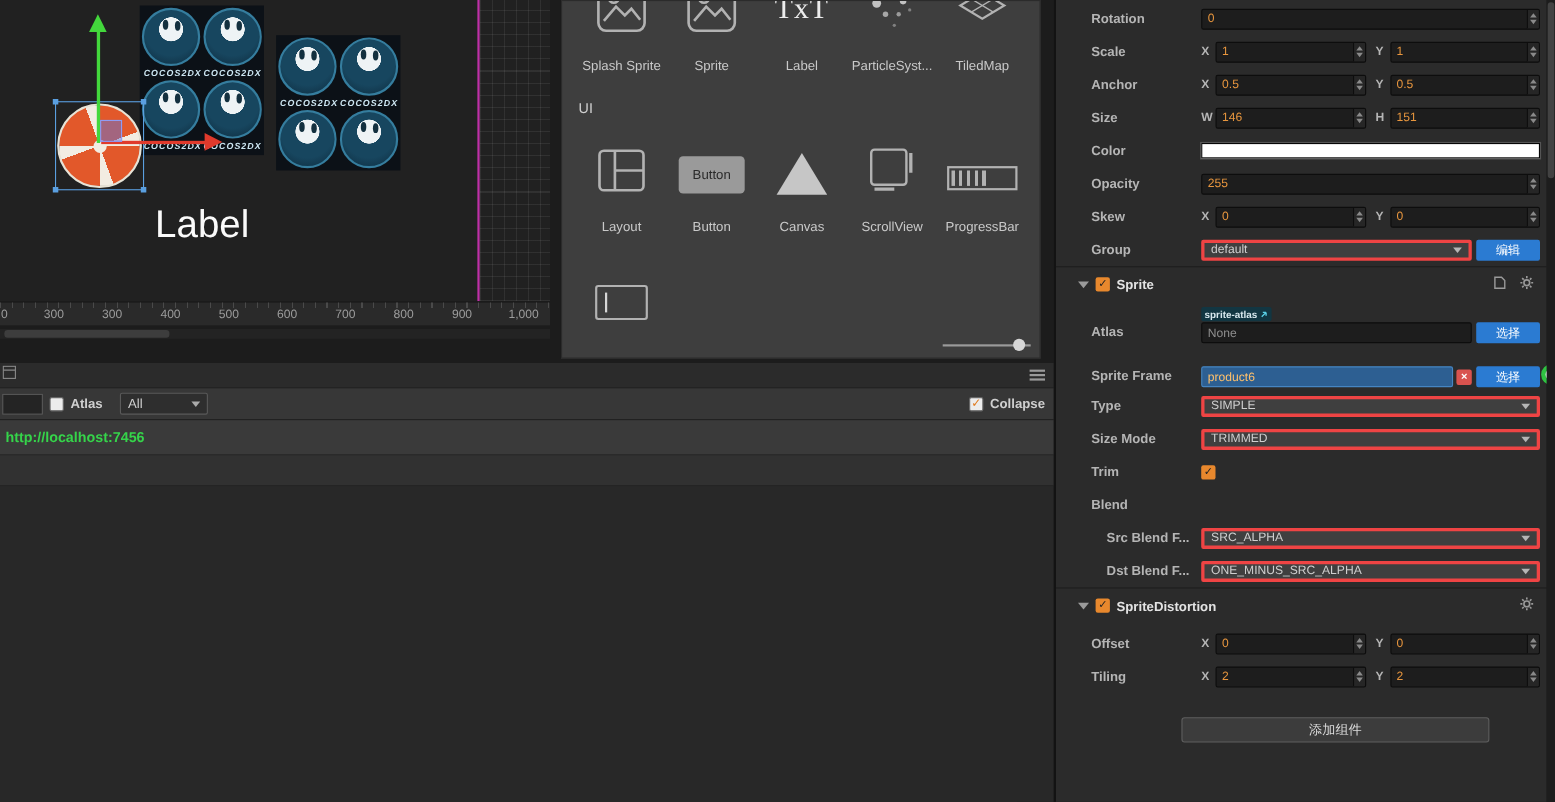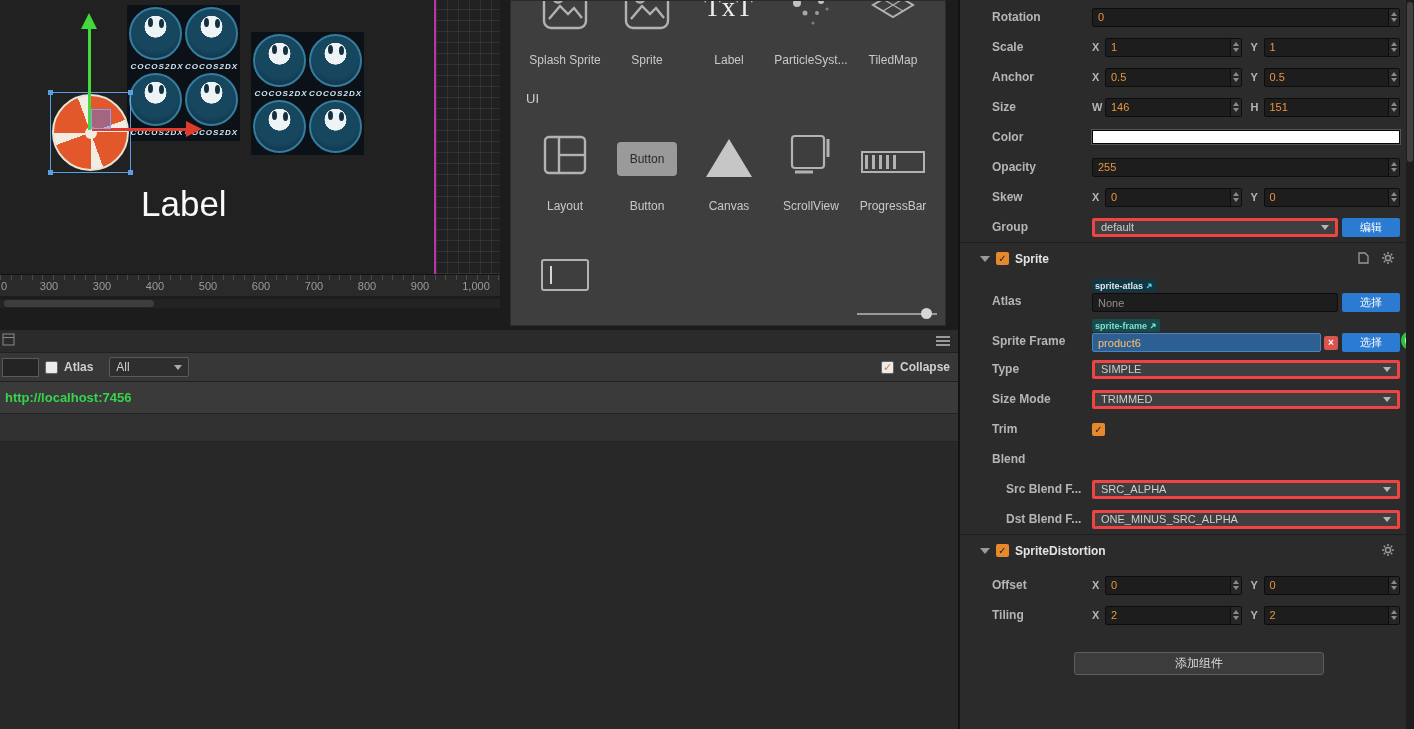--- a/index.html
+++ b/index.html
@@ -139,21 +139,21 @@
   .asset-tag { display:inline-flex; align-items:center; gap:2px; padding:0 3px; height:13px; background:#123642;
     border-radius:2px; font-size:9px; font-weight:bold; color:#d8e8ee; }
   .asset-tag.frame { background:#174b4e; color:#7fe3c8; }
   .input-line { display:flex; align-items:center; }
   .asset-input { flex:1; height:19px; background:#1d1d1d; border:1px solid #0d0d0d; border-radius:2px;
     display:flex; align-items:center; padding:0 5px; font-size:11px; color:#8f8f8f; }
   .asset-input.selected { background:#2d5f92; border:1px solid #4585c2; color:#ffc06b; }
   .x-btn { width:14px; height:14px; min-width:14px; margin-left:3px; background:#d9534f; border-radius:2px;
     color:#fff; font-size:10px; font-weight:bold; display:flex; align-items:center; justify-content:center; line-height:1; }
   .offset-row { margin-top:4px; }
-  .add-comp-btn { width:250px; height:23px; margin:22px 0 0 114px; background:#3c3c3c; border:1px solid #5e5e5e;
+  .add-comp-btn { width:280px; height:23px; margin:22px 0 0 114px; background:#3c3c3c; border:1px solid #5e5e5e;
     border-radius:3px; color:#dcdcdc; font-size:12px; display:flex; align-items:center; justify-content:center; }
 
   .green-dot { position:absolute; left:1401px; top:331px; width:19px; height:19px; border-radius:50%;
     background:#eafff0; border:4px solid #2fc341; z-index:4; }
   .v-scrollbar { position:absolute; left:1406px; top:0; width:8px; height:729px; background:#1d1d1d; z-index:5; }
   .v-scrollbar .thumb { position:absolute; left:1px; top:2px; width:6px; height:160px; background:#424242; border-radius:3px; }
 </style>
 </head>
 <body>
 
@@ -526,28 +526,20 @@
               <span>None</span>
             </div>
           <div class="btn-blue">选择</div>
         </div>
       </div>
     </div>
 
     <div class="tag-row">
       <span class="prop-label">Sprite Frame</span>
       <div class="tag-col">
-        <div class="tag-line">
-          <span class="asset-tag frame">
-            <span>sprite-frame</span>
-            <svg width="8" height="8" viewBox="0 0 8 8">
-                <path d="M2 6L6 2M6 2H3M6 2V5" stroke="#7fe3c8" stroke-width="1.2" fill="none"></path>
-              </svg>
-          </span>
-        </div>
         <div class="input-line">
           <div class="asset-input selected">
               <span>product6</span>
             </div>
           <div class="x-btn">×</div>
           <div class="btn-blue">选择</div>
         </div>
       </div>
     </div>
 

